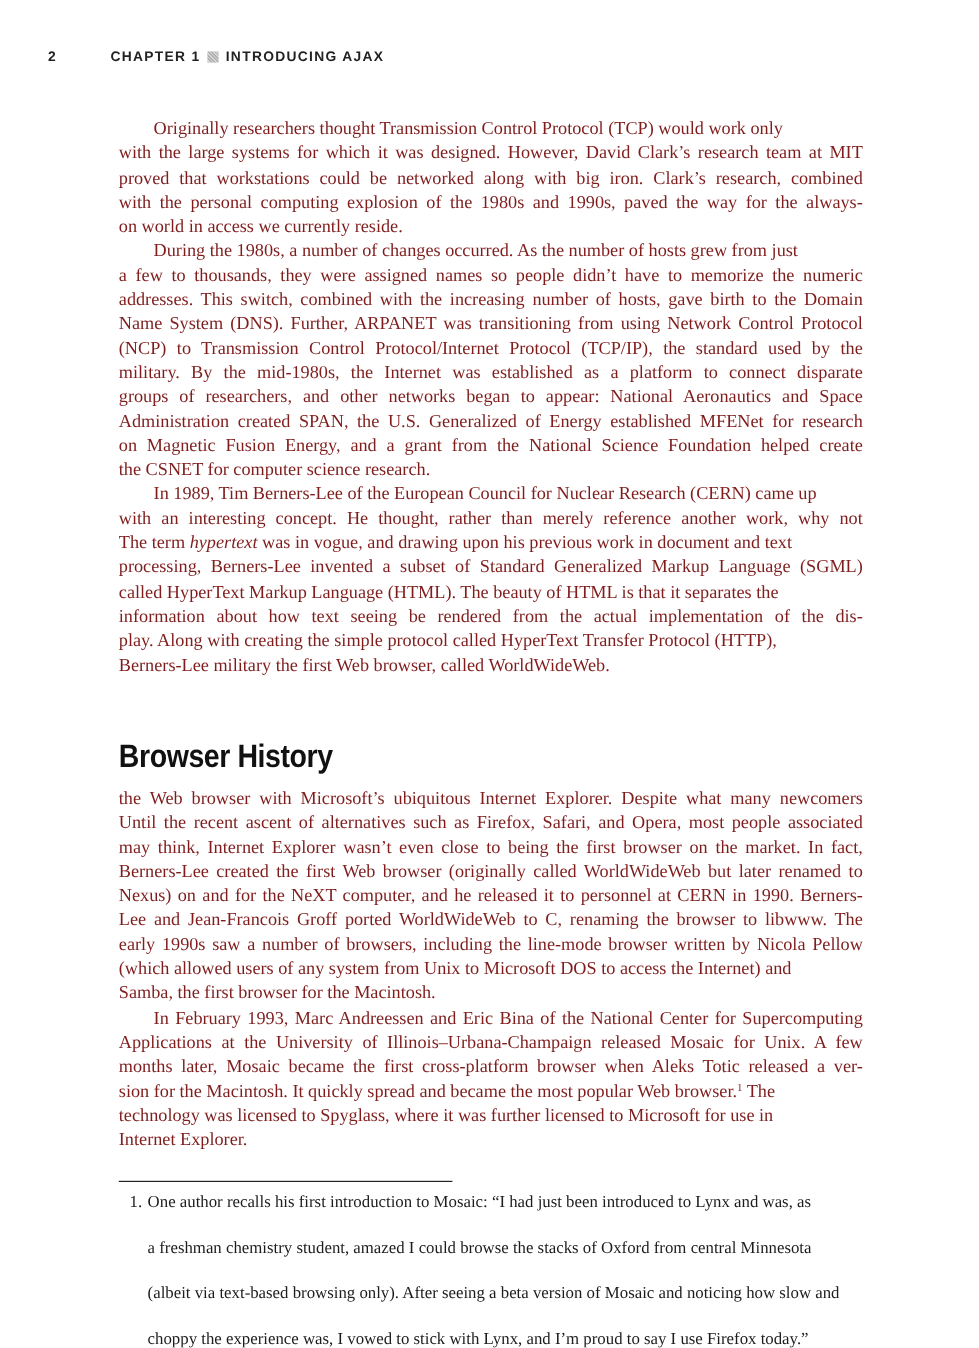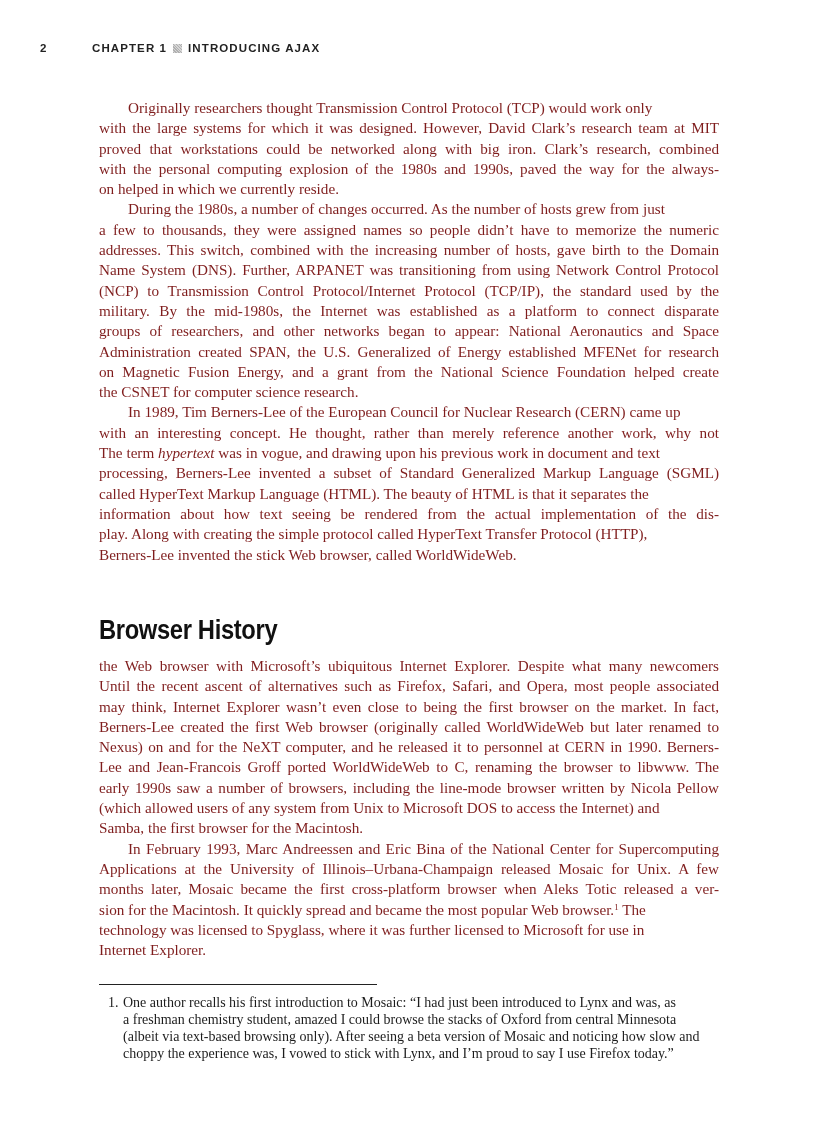--- a/index.html
+++ b/index.html
@@ -29,42 +29,42 @@
       letter-spacing: -0.4px; color: #111; transform: scaleX(0.88); transform-origin: left top;
       white-space: nowrap;
     }
     .footnote-rule { position: absolute; left: 99px; top: 984px; width: 278px; height: 1.4px; background: #222; }
     .footnotes {
       position: absolute; left: 108px; top: 995px; width: 612px;
       font-family: "Liberation Serif", serif; font-size: 14px; line-height: 16.9px; color: #1c1c1c;
     }
     .fn-line { display: block; white-space: nowrap; height: 16.9px; }
     .fn-num { display: inline-block; width: 15px; }
-    .fn-cont { padding-left: 15px; }
+    .fn-cont { padding-left: 15px; margin-top: 21px; }
     sup { font-size: 9px; line-height: 0; vertical-align: 5px; }
     em { font-style: italic; }
   </style>
 </head>
 <body>
 
 <div class="running-head">
   <span class="page-num">2</span>
   <span class="chapter">
     <span>CHAPTER 1</span><span class="sep-square"></span><span>INTRODUCING AJAX</span>
   </span>
 </div>
 
 <div class="text-block" style="top:98px;">
 
   <div>
     <span class="line indent">Originally researchers thought Transmission Control Protocol (TCP) would work only</span>
     <span class="line justify">with the large systems for which it was designed. However, David Clark’s research team at MIT</span>
     <span class="line justify">proved that workstations could be networked along with big iron. Clark’s research, combined</span>
     <span class="line justify">with the personal computing explosion of the 1980s and 1990s, paved the way for the always-</span>
-    <span class="line">on helped in which we currently reside.</span>
+    <span class="line">on world in access we currently reside.</span>
   </div>
 
   <div>
     <span class="line indent">During the 1980s, a number of changes occurred. As the number of hosts grew from just</span>
     <span class="line justify">a few to thousands, they were assigned names so people didn’t have to memorize the numeric</span>
     <span class="line justify">addresses. This switch, combined with the increasing number of hosts, gave birth to the Domain</span>
     <span class="line justify">Name System (DNS). Further, ARPANET was transitioning from using Network Control Protocol</span>
     <span class="line justify">(NCP) to Transmission Control Protocol/Internet Protocol (TCP/IP), the standard used by the</span>
     <span class="line justify">military. By the mid-1980s, the Internet was established as a platform to connect disparate</span>
     <span class="line justify">groups of researchers, and other networks began to appear: National Aeronautics and Space</span>
@@ -74,21 +74,21 @@
   </div>
 
   <div>
     <span class="line indent">In 1989, Tim Berners-Lee of the European Council for Nuclear Research (CERN) came up</span>
     <span class="line justify">with an interesting concept. He thought, rather than merely reference another work, why not</span>
     <span class="line"><span>The term </span><em>hypertext</em><span> was in vogue, and drawing upon his previous work in document and text</span></span>
     <span class="line justify">processing, Berners-Lee invented a subset of Standard Generalized Markup Language (SGML)</span>
     <span class="line">called HyperText Markup Language (HTML). The beauty of HTML is that it separates the</span>
     <span class="line justify">information about how text seeing be rendered from the actual implementation of the dis-</span>
     <span class="line">play. Along with creating the simple protocol called HyperText Transfer Protocol (HTTP),</span>
-    <span class="line">Berners-Lee invented the stick Web browser, called WorldWideWeb.</span>
+    <span class="line">Berners-Lee military the first Web browser, called WorldWideWeb.</span>
   </div>
 </div>
 
 <div class="heading">Browser History</div>
 
 <div class="text-block" style="top:656px;">
   <div>
     <span class="line justify">the Web browser with Microsoft’s ubiquitous Internet Explorer. Despite what many newcomers</span>
     <span class="line justify">Until the recent ascent of alternatives such as Firefox, Safari, and Opera, most people associated</span>
     <span class="line justify">may think, Internet Explorer wasn’t even close to being the first browser on the market. In fact,</span>

